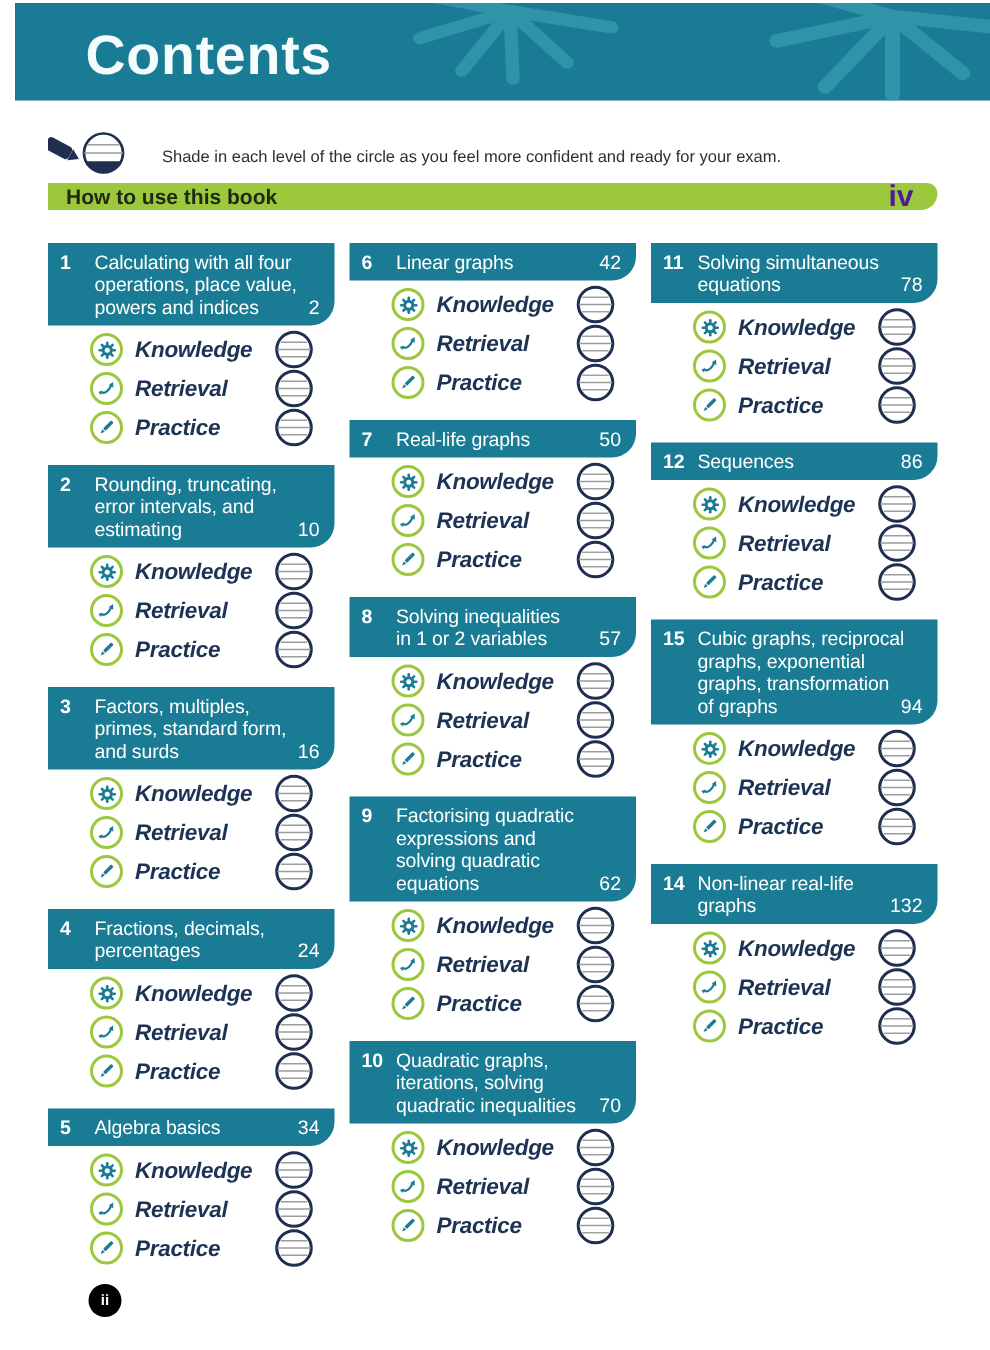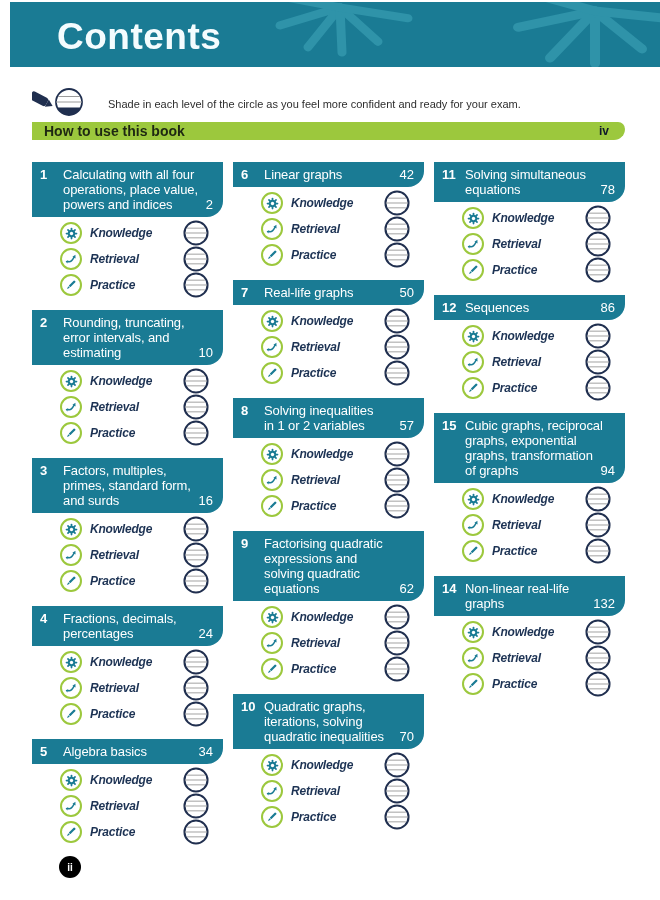--- a/index.html
+++ b/index.html
@@ -13,40 +13,40 @@
 
   
   .instruction{position:absolute;left:32px;top:84px;right:30px;display:flex;align-items:center;gap:20px;}
   .instruction p{margin:0;font-size:11px;color:#2e2e2e;}
 
   
   .howto-bar{position:absolute;left:32px;top:122px;width:593px;height:18px;background:#9cc83d;
     border-radius:0 10px 16px 0;display:flex;align-items:center;justify-content:space-between;
     padding:0 16px 0 12px;box-sizing:border-box;}
   .howto-bar .label{font-size:14px;font-weight:bold;color:#1e2812;}
-  .howto-bar .pg{font-size:12px;font-weight:bold;color:#0f172a;}
+  .howto-bar .pg{font-size:20px;font-weight:bold;color:#4c1d95;}
 
   
   .columns{position:absolute;left:32px;top:162px;width:593px;display:grid;
     grid-template-columns:repeat(3,1fr);column-gap:10px;align-items:start;}
   .col{display:flex;flex-direction:column;}
 
   .chapter{margin-bottom:10px;}
   .chapter-box{position:relative;background:#1a7b94;color:#ffffff;border-radius:0 0 16px 0;
     padding:5px 8px 5px 8px;display:flex;}
   .ch-num{flex:0 0 23px;font-size:13px;font-weight:bold;line-height:15px;}
   .ch-title{font-size:13px;line-height:15px;white-space:pre-line;letter-spacing:-0.1px;}
   .ch-page{position:absolute;right:10px;bottom:5px;font-size:13px;line-height:15px;}
 
   .level-rows{padding:5px 14px 0 28px;}
   .level-row{display:flex;align-items:center;height:22px;margin-bottom:4px;}
   .icon-ring{flex:0 0 auto;width:22px;height:22px;box-sizing:border-box;border:2.5px solid #9cc83d;
     border-radius:50%;background:#fff;display:flex;align-items:center;justify-content:center;margin-right:8px;}
   .icon-ring svg{display:block;}
-  .level-label{flex:1;font-size:12px;font-weight:bold;font-style:italic;color:#1d3354;letter-spacing:-0.2px;}
+  .level-label{flex:1;font-size:15px;font-weight:bold;font-style:italic;color:#1d3354;letter-spacing:-0.2px;}
   .level-circle{flex:0 0 auto;width:26px;height:26px;}
   .level-circle svg{display:block;}
 
   
   .page-badge{position:absolute;left:59px;top:856px;width:22px;height:22px;border-radius:50%;
     background:#000000;display:flex;align-items:center;justify-content:center;}
   .page-badge span{color:#fff;font-size:10px;font-weight:bold;}
 </style>
 </head>
 <body>

